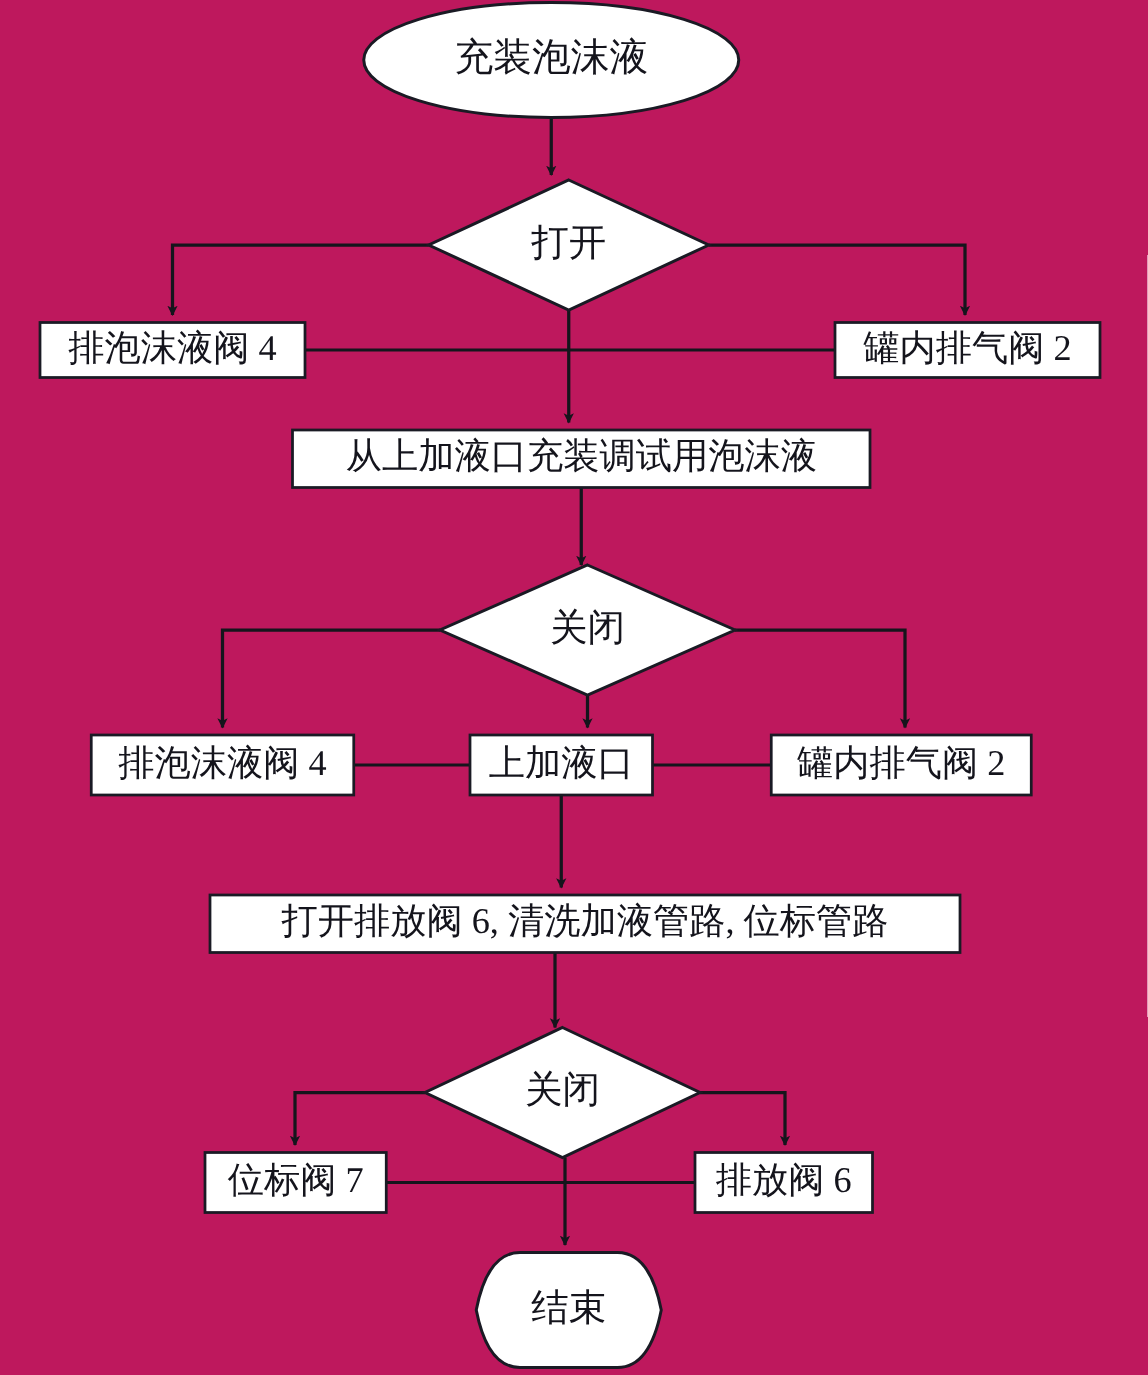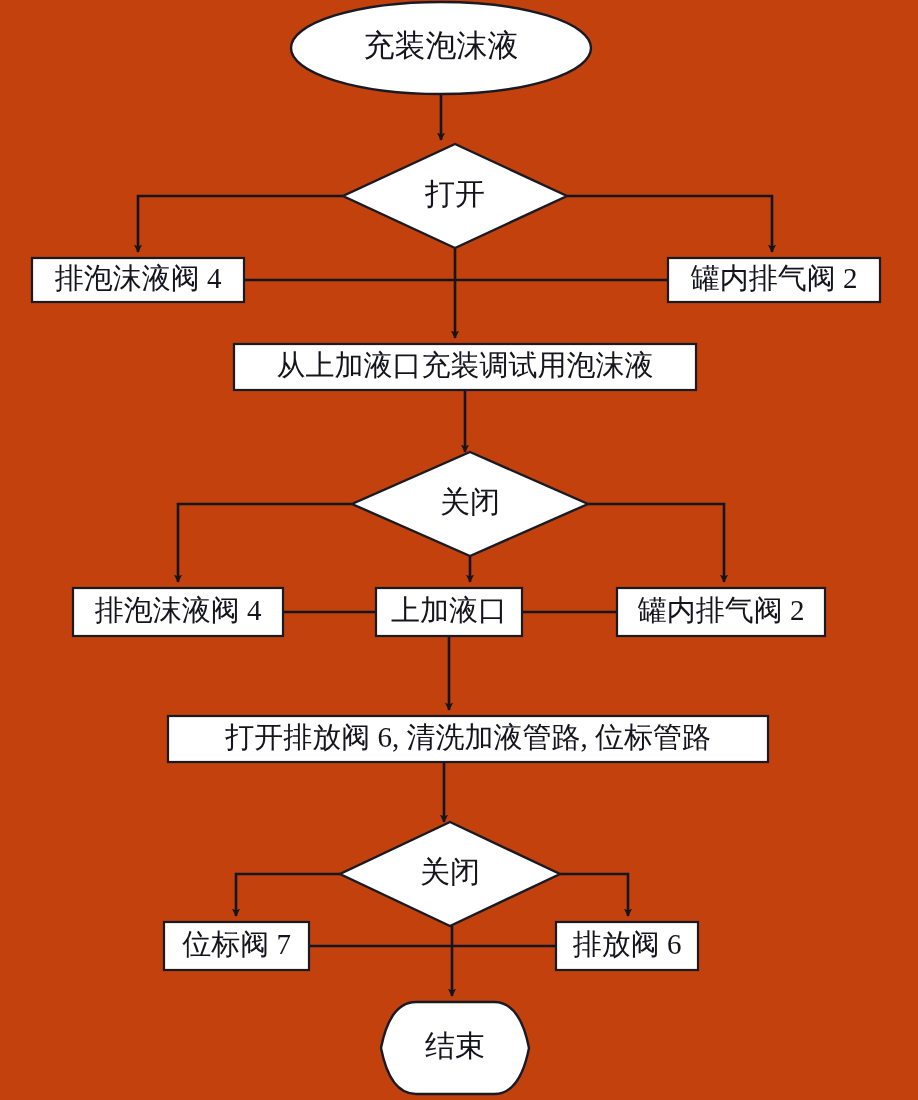--- a/index.html
+++ b/index.html
@@ -8,21 +8,21 @@
     padding: 0;
     background: #ffffff;
   }
   body {
     font-family: "Liberation Serif", "DejaVu Serif", serif;
   }
   #flowchart-root {
     position: relative;
     width: 918px;
     height: 1100px;
-    background: #c2410c;
+    background: #be185d;
     overflow: hidden;
   }
   svg.chart-canvas {
     position: absolute;
     left: 0;
     top: 0;
     width: 918px;
     height: 1100px;
     display: block;
   }

